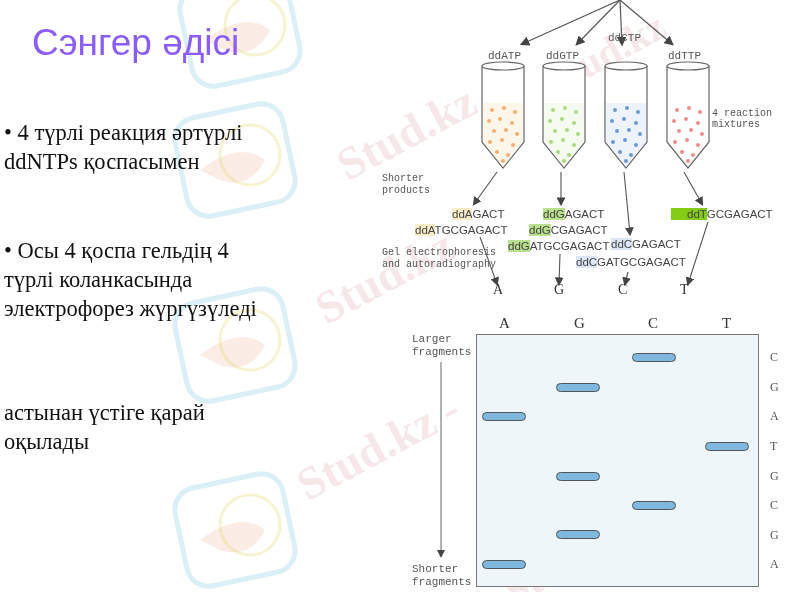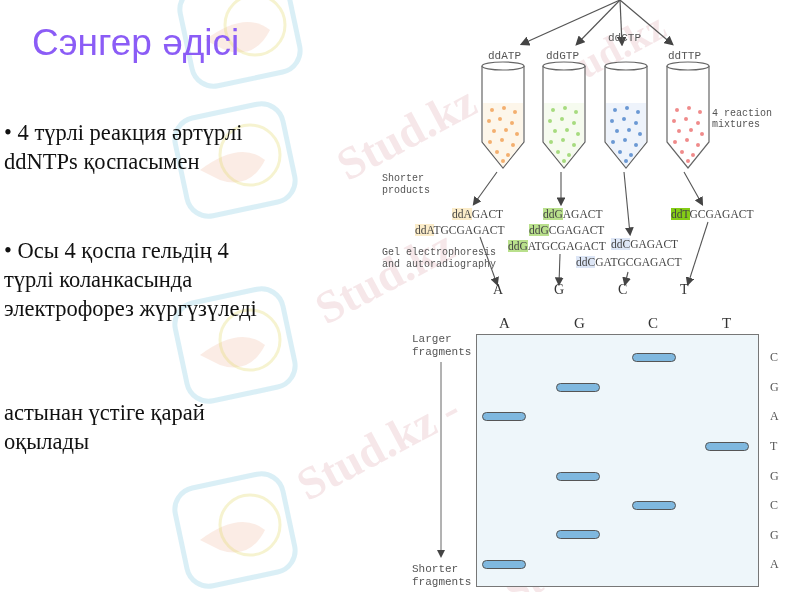--- a/index.html
+++ b/index.html
@@ -2,25 +2,25 @@
 <html><head>
   <meta charset="utf-8">
   <style>
     html, body { margin:0; padding:0; }
     body { width:800px; height:592px; background:#ffffff; position:relative; overflow:hidden; font-family:"Liberation Sans", sans-serif; }
     .wm { position:absolute; pointer-events:none; }
     .wm-text { position:absolute; font-family:"Liberation Serif", serif; font-weight:bold; color:rgba(205,120,135,0.18); transform:rotate(-28deg); white-space:nowrap; pointer-events:none; }
     .title { position:absolute; left:32px; top:22px; font-size:37px; color:#8b5cf6; font-family:"Liberation Sans", sans-serif; }
     .bullet { position:absolute; left:4px; font-size:22.5px; line-height:29px; color:#111;font-family:Liberation Serif, serif; }
     .lbl { position:absolute; font-size:11px; color:#555; font-family:Liberation Mono, monospace; }
-    .seq { position:absolute; font-size:11.5px; color:#444; font-family:Liberation Serif, serif; white-space:nowrap; }
+    .seq { position:absolute; font-size:11.5px; color:#444; font-family:Liberation Sans, sans-serif; white-space:nowrap; }
     .hA { background:#fbecc9; }
     .hG { background:#b9e08c;text-align:center; }
     .hC { background:#dde6f6; }
-    .hT { background:#84cc16; }
+    .hT { background:#84cc16;padding-left:16px; }
     .lane { position:absolute; font-size:14px; color:#333; font-family:"Liberation Serif", serif; }
     .gel { position:absolute; left:476px; top:334px; width:283px; height:253px; background:#eef6fa; border:1.5px solid #777; box-sizing:border-box; }
     .band { position:absolute; width:44px; height:9px; background:#7fb8df; border:1.5px solid #555; border-radius:6px; box-sizing:border-box; }
     .readout { position:absolute; left:770px; font-size:12px; color:#555; font-family:"Liberation Serif", serif; }
   </style>
 </head>
 <body>
 
 <svg class="wm" style="left:175px;top:-30px" width="150" height="120" viewBox="0 0 150 120">
   <rect x="10" y="10" width="110" height="100" rx="22" fill="none" stroke="rgba(150,210,230,0.35)" stroke-width="5" transform="rotate(-12 65 60)"></rect>

